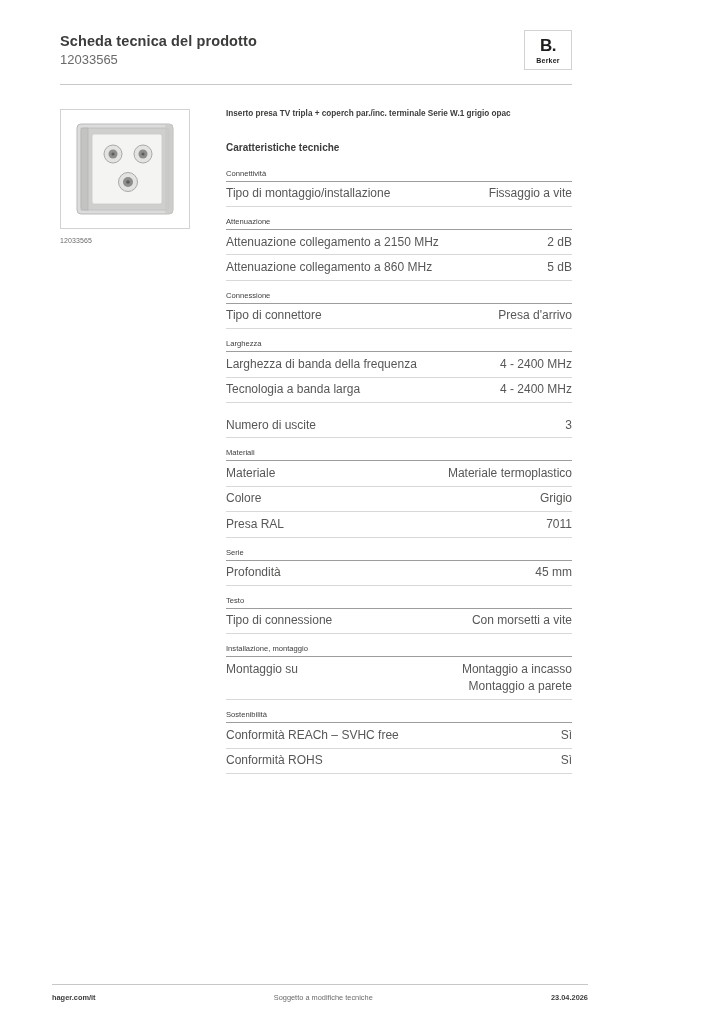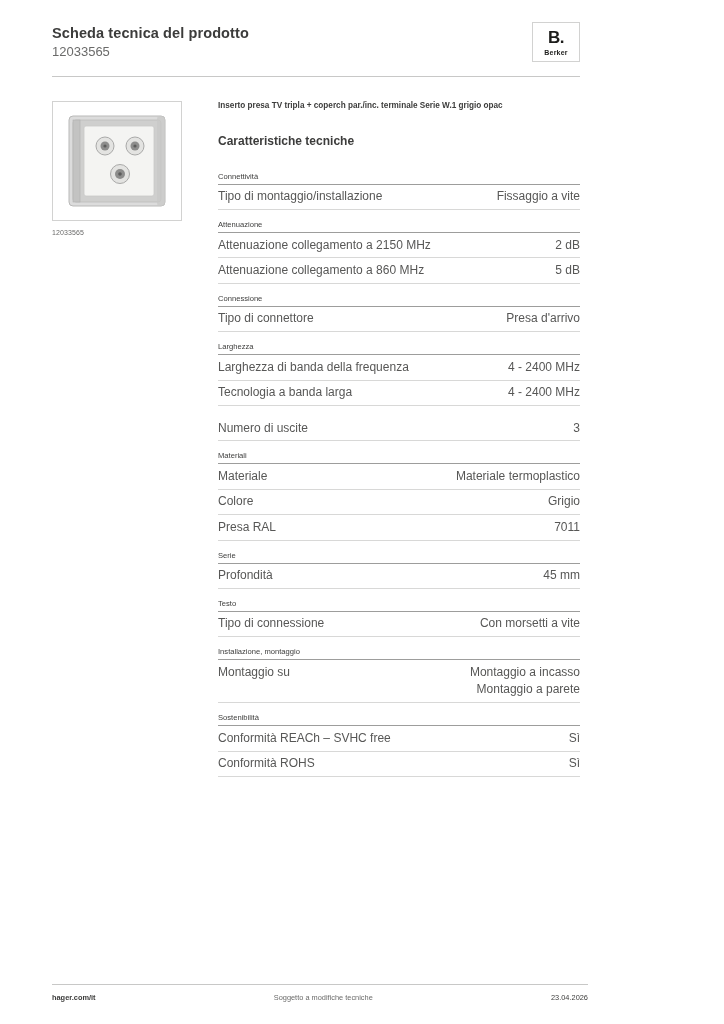--- a/index.html
+++ b/index.html
@@ -14,21 +14,21 @@
     font-family: "Liberation Sans", sans-serif;
     color: #3c3c3b;
     position: relative;
     overflow: hidden;
   }
 
   .page {
     position: relative;
     width: 632px;
     height: 1024px;
-    padding: 0;
+    padding: 8px;
   }
 
   
   .header {
     display: flex;
     align-items: flex-start;
     justify-content: space-between;
     padding: 22px 52px 0 52px;
   }
   .header-titles { padding-top: 2px; }
@@ -108,24 +108,24 @@
   }
 
   .product-name {
     font-size: 8.2px;
     font-weight: bold;
     color: #3c3c3b;
     line-height: 1.3;
     margin-bottom: 22px;
   }
   .section-label {
-    font-size: 12px;
-    font-weight: bold;
-    color: #3c3c3b;
-    margin-bottom: 24px;
+    font-size: 10px;
+    font-weight: bold;
+    color: #3c3c3b;
+    margin-bottom: 16px;
   }
 
   .group { margin-top: 10px; }
   .group:first-of-type { margin-top: 0; }
   .group-title {
     font-size: 7.6px;
     font-weight: normal;
     color: #3c3c3b;
     padding-bottom: 3px;
     border-bottom: 1px solid #9d9d9c;
@@ -155,21 +155,21 @@
   .footer-inner {
     display: flex;
     justify-content: space-between;
     align-items: center;
     font-size: 7.4px;
     color: #575756;
     padding-top: 8px;
   }
   .footer-left { font-weight: bold; color: #3c3c3b; }
   .footer-center { color: #6a6a69; }
-  .footer-right { font-weight: normal; color: #3c3c3b; }
+  .footer-right { font-weight: bold; color: #3c3c3b; }
 </style>
 </head>
 <body>
 
 <div class="page">
 
   <div class="header">
     <div class="header-titles">
       <div class="doc-title">Scheda tecnica del prodotto</div>
       <div class="doc-subtitle">12033565</div>

